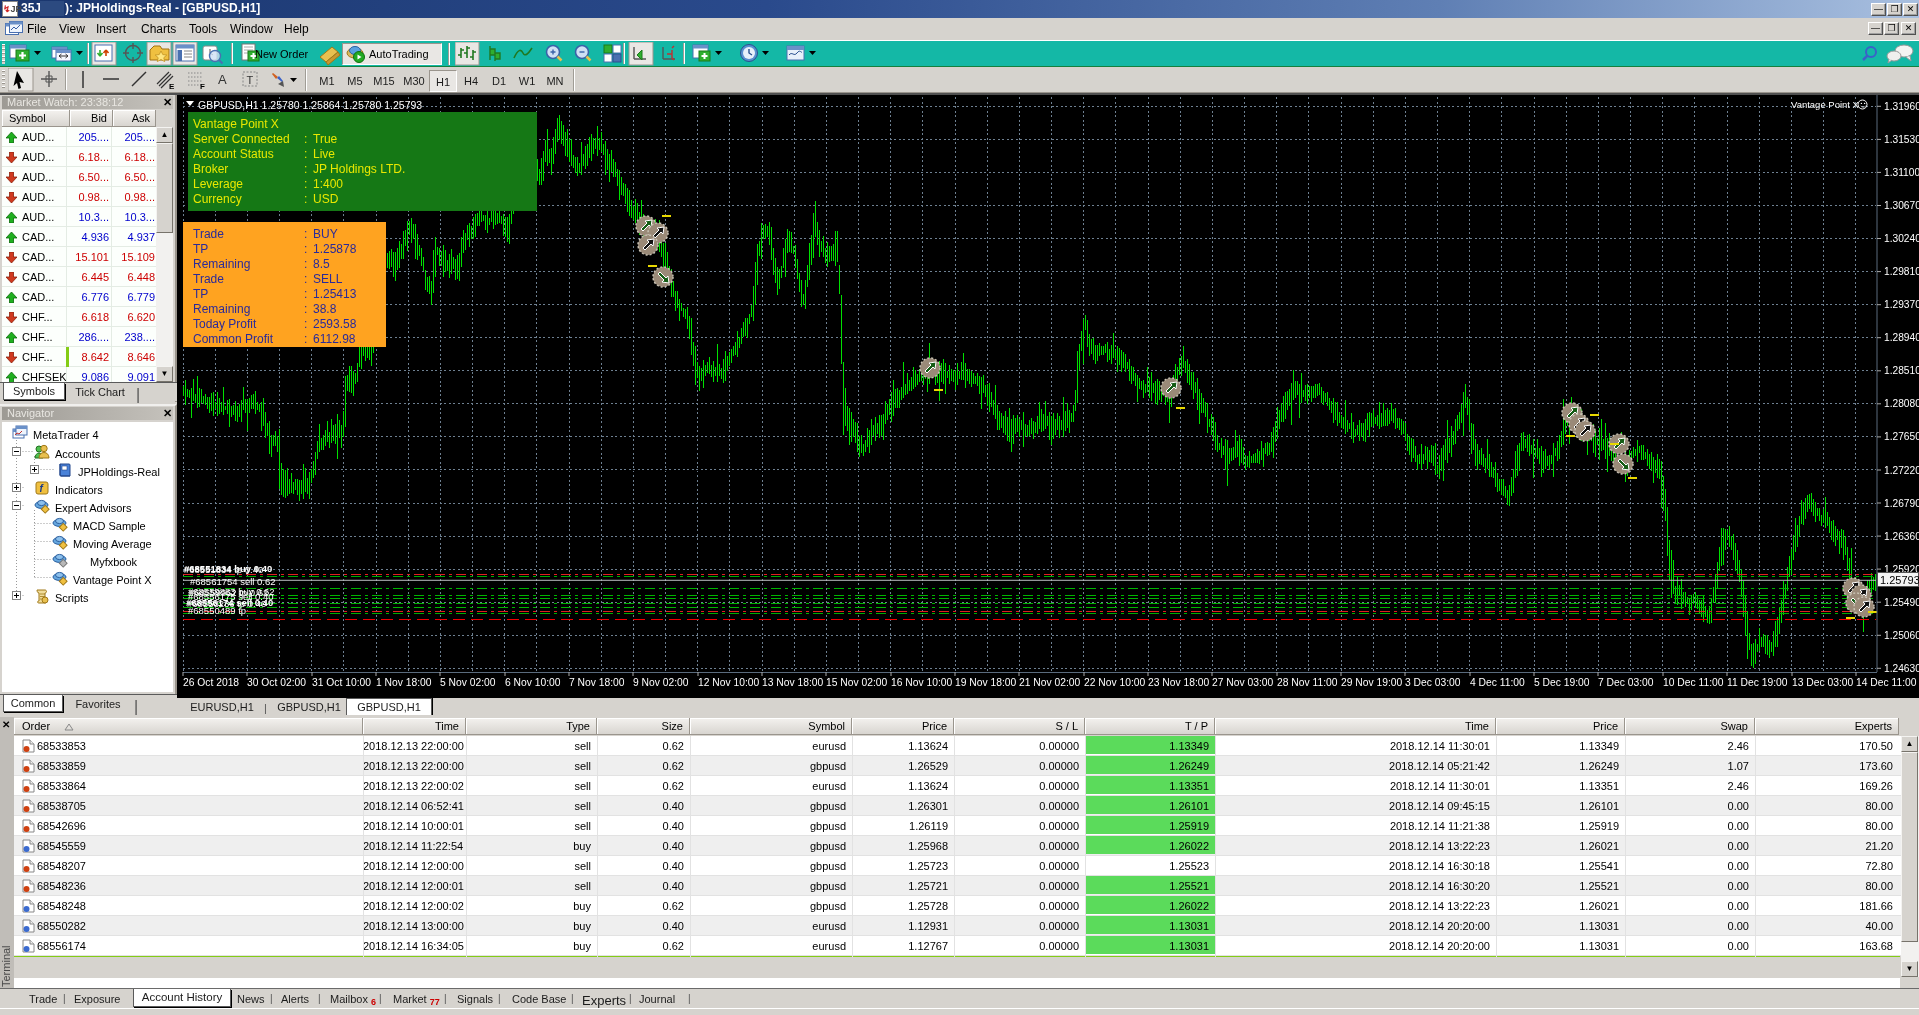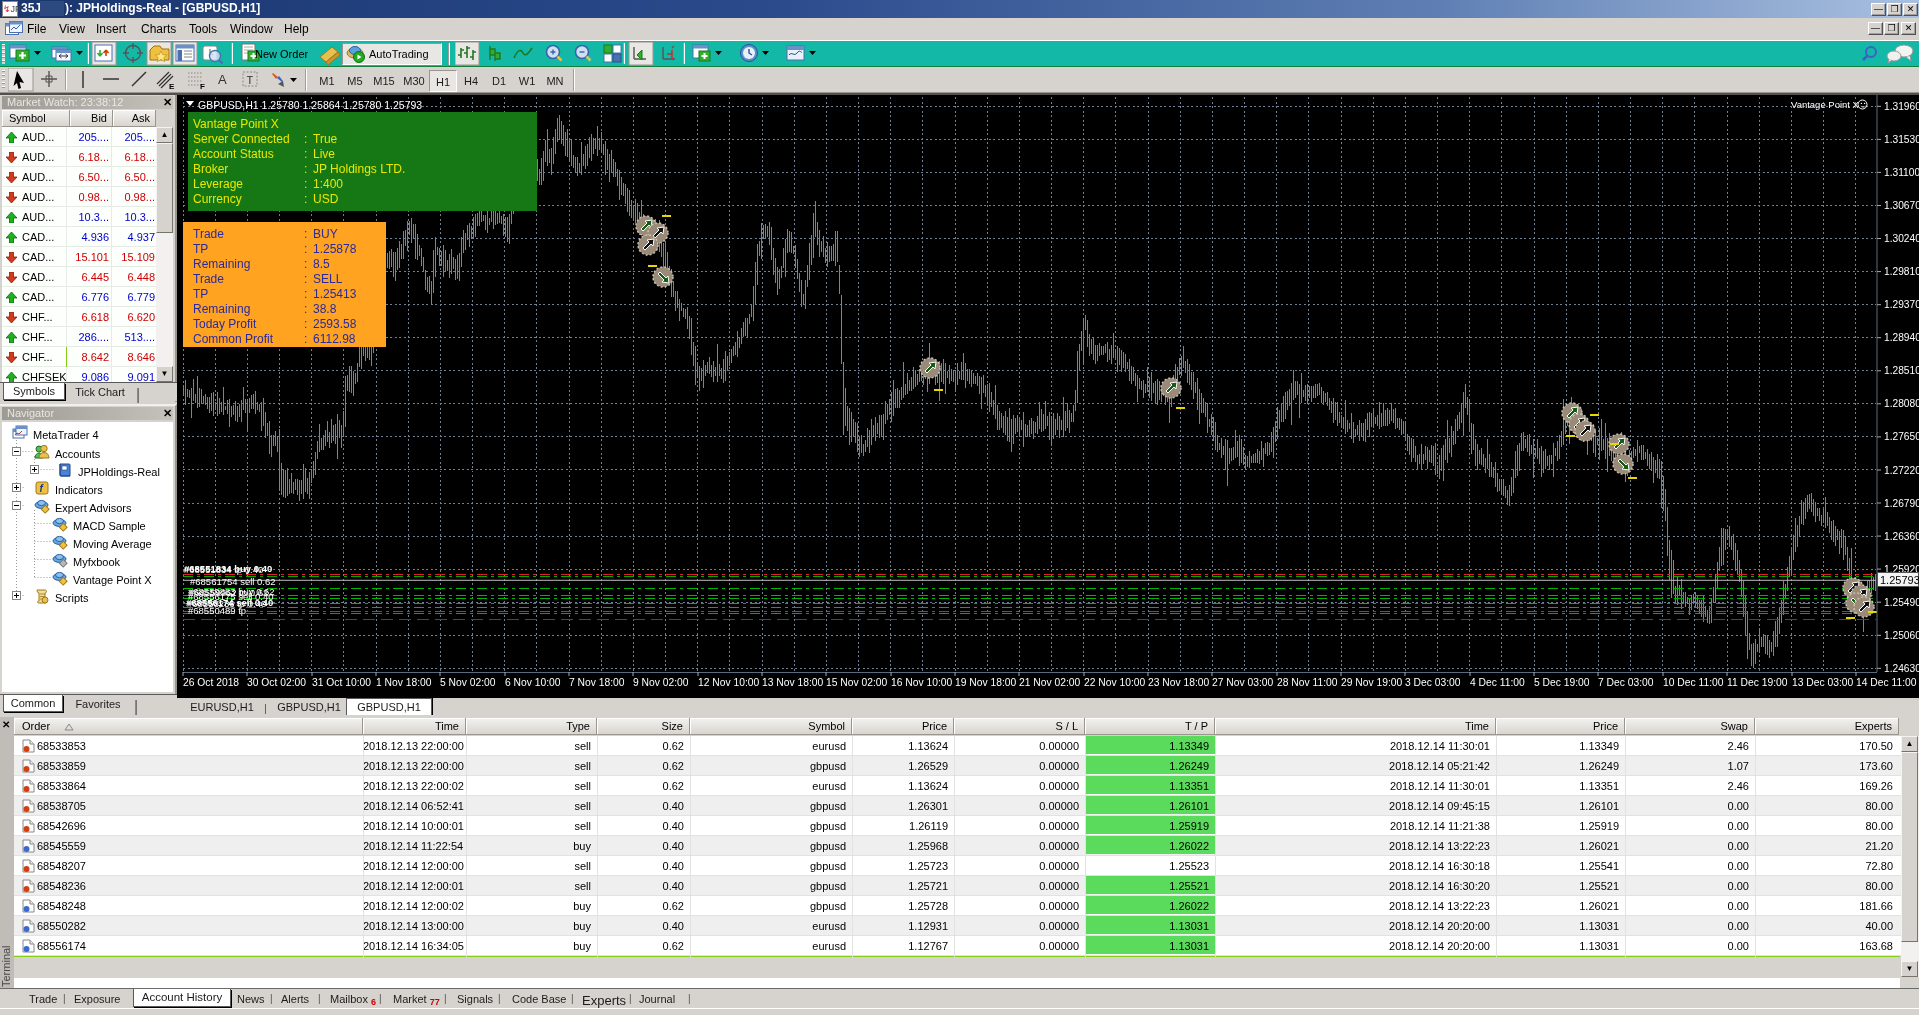--- a/index.html
+++ b/index.html
@@ -17,21 +17,21 @@
 .tab{position:absolute;top:2px;height:15px;line-height:15px;text-align:center;color:#1c1c1c;font-size:11px}
 .tab.on{background:#fff;border:1px solid #5a5a5a;border-top:none;top:0;height:17px;line-height:15px;box-shadow:1px 1px 0 #000}
 .tab.ctop{background:#fff;border:1px solid #5a5a5a;border-bottom:none;top:0;height:17px;line-height:17px;box-shadow:1px 0 0 #000}
 .trow{position:absolute;left:14px;width:1887px;height:20px;font-size:11px;line-height:20px;color:#000}
 .tcell{position:absolute;top:0;height:20px;text-align:right;white-space:nowrap}
 .thead{position:absolute;height:17px;white-space:nowrap;background:linear-gradient(180deg,#f4f2ef,#d8d5d0);border-right:1px solid #9a958d;border-bottom:1px solid #9a958d;box-shadow:inset 1px 1px 0 #fff;font-size:11px;line-height:16px;color:#000}
 </style></head><body>
 <div id="app">
 
 <div class="abs" style="left:0;top:0;width:1919px;height:18px;background:linear-gradient(90deg,#1a366e 0%,#2a4a8c 40%,#5f7fb4 75%,#a9c0e0 100%)">
- <div class="abs" style="left:2px;top:1px;width:16px;height:16px;background:#fff;border:1px solid #888;font-size:9px;font-weight:normal;color:#444;text-align:center;line-height:14px"><span style="color:#cc2222">↯</span>JP</div>
+ <div class="abs" style="left:2px;top:1px;width:16px;height:16px;background:#fff;border:1px solid #888;font-size:9px;font-weight:bold;color:#444;text-align:center;line-height:14px"><span style="color:#cc2222">↯</span>JP</div>
  <div class="abs" style="left:21px;top:1px;font-size:12px;font-weight:bold;color:#fff">35J</div>
  <div class="abs" style="left:40px;top:1px;width:24px;height:15px;background:#2c4a80"></div>
  <div class="abs" style="left:65px;top:1px;font-size:12px;font-weight:bold;color:#fff">): JPHoldings-Real - [GBPUSD,H1]</div>
  <div class="winbtn" style="left:1871px;top:3px">—</div>
  <div class="winbtn" style="left:1887px;top:3px">❐</div>
  <div class="winbtn" style="left:1903px;top:3px">✕</div>
 </div>
 
 <div class="abs" style="left:0;top:18px;width:1919px;height:23px;background:#d6d3ce;border-bottom:1px solid #fff">
  <svg class="abs" style="left:5px;top:3px" width="20" height="17" viewBox="0 0 20 17">
@@ -338,28 +338,28 @@
           <span style="position:absolute;left:20px;color:#000">CHF...</span>
           <span class="cellr" style="left:64px;width:44px;color:#cc0000;border-left:1px solid #e4ece4;padding-right:1px">6.618</span>
           <span class="cellr" style="left:109px;width:45px;color:#cc0000;border-left:1px solid #e4ece4;padding-right:1px">6.620</span>
         </div>
 <div class="mwrow" style="top:200px;border-bottom:1px solid #e4ece4">
           <svg width="11" height="11" style="position:absolute;left:4px;top:5px" viewBox="0 0 11 11">
             <path d="M5.5 0L11 6H7.5V11H3.5V6H0z" fill="#1faf1f" stroke="#0a6a0a" stroke-width=".8"></path>
           </svg>
           <span style="position:absolute;left:20px;color:#000">CHF...</span>
           <span class="cellr" style="left:64px;width:44px;color:#0000cc;border-left:1px solid #e4ece4;padding-right:1px">286....</span>
-          <span class="cellr" style="left:109px;width:45px;color:#0000cc;border-left:1px solid #e4ece4;padding-right:1px">513....</span>
+          <span class="cellr" style="left:109px;width:45px;color:#0000cc;border-left:1px solid #e4ece4;padding-right:1px">238....</span>
         </div>
 <div class="mwrow" style="top:220px;border-bottom:1px solid #e4ece4">
           <svg width="11" height="11" style="position:absolute;left:4px;top:5px" viewBox="0 0 11 11">
             <path d="M5.5 11L0 5H3.5V0H7.5V5H11z" fill="#d03a1f" stroke="#8a1f0a" stroke-width=".8"></path>
           </svg>
           <span style="position:absolute;left:20px;color:#000">CHF...</span>
-          <span class="cellr" style="left:64px;width:44px;color:#cc0000;border-left:1px solid #84cc16;padding-right:1px">8.642</span>
+          <span class="cellr" style="left:64px;width:44px;color:#cc0000;border-left:3px solid #84cc16;padding-right:1px">8.642</span>
           <span class="cellr" style="left:109px;width:45px;color:#cc0000;border-left:1px solid #e4ece4;padding-right:1px">8.646</span>
         </div>
 <div class="mwrow" style="top:240px;border-bottom:1px solid #e4ece4">
           <svg width="11" height="11" style="position:absolute;left:4px;top:5px" viewBox="0 0 11 11">
             <path d="M5.5 0L11 6H7.5V11H3.5V6H0z" fill="#1faf1f" stroke="#0a6a0a" stroke-width=".8"></path>
           </svg>
           <span style="position:absolute;left:20px;color:#000">CHFSEK</span>
           <span class="cellr" style="left:64px;width:44px;color:#0000cc;border-left:1px solid #e4ece4;padding-right:1px">9.086</span>
           <span class="cellr" style="left:109px;width:45px;color:#0000cc;border-left:1px solid #e4ece4;padding-right:1px">9.091</span>
         </div>
@@ -443,21 +443,21 @@
           <ellipse cx="7.5" cy="7" rx="6.5" ry="3.4" fill="#66a8e0" stroke="#2a5e9e"></ellipse>
           <ellipse cx="7.5" cy="5" rx="4" ry="2.6" fill="#8cc0ec" stroke="#2a5e9e"></ellipse>
           <rect x="8.5" y="8.5" width="5.5" height="5.5" transform="rotate(45 11.2 11.2)" fill="#f0c040" stroke="#a07818"></rect>
         </svg>
         <div class="abs tree" style="left:71px;top:113px">Moving Average</div>
         <svg class="abs" style="left:50px;top:130px" width="16" height="16" viewBox="0 0 16 16">
           <ellipse cx="7.5" cy="7" rx="6.5" ry="3.4" fill="#66a8e0" stroke="#2a5e9e"></ellipse>
           <ellipse cx="7.5" cy="5" rx="4" ry="2.6" fill="#8cc0ec" stroke="#2a5e9e"></ellipse>
           <rect x="8.5" y="8.5" width="5.5" height="5.5" transform="rotate(45 11.2 11.2)" fill="#b8b8b8" stroke="#777"></rect>
         </svg>
-        <div class="abs tree" style="left:71px;top:131px">Myfxbook</div>
+        <div class="abs tree" style="left:88px;top:131px">Myfxbook</div>
         <svg class="abs" style="left:50px;top:148px" width="16" height="16" viewBox="0 0 16 16">
           <ellipse cx="7.5" cy="7" rx="6.5" ry="3.4" fill="#66a8e0" stroke="#2a5e9e"></ellipse>
           <ellipse cx="7.5" cy="5" rx="4" ry="2.6" fill="#8cc0ec" stroke="#2a5e9e"></ellipse>
           <rect x="8.5" y="8.5" width="5.5" height="5.5" transform="rotate(45 11.2 11.2)" fill="#f0c040" stroke="#a07818"></rect>
         </svg>
         <div class="abs tree" style="left:71px;top:149px">Vantage Point X</div>
         <svg class="abs" style="left:10px;top:169px" width="9" height="9" viewBox="0 0 9 9">
           <rect x="0.5" y="0.5" width="8" height="8" fill="#fff" stroke="#848484"></rect>
           <path d="M2 4.5h5M4.5 2v5" stroke="#000"></path>
         </svg>

